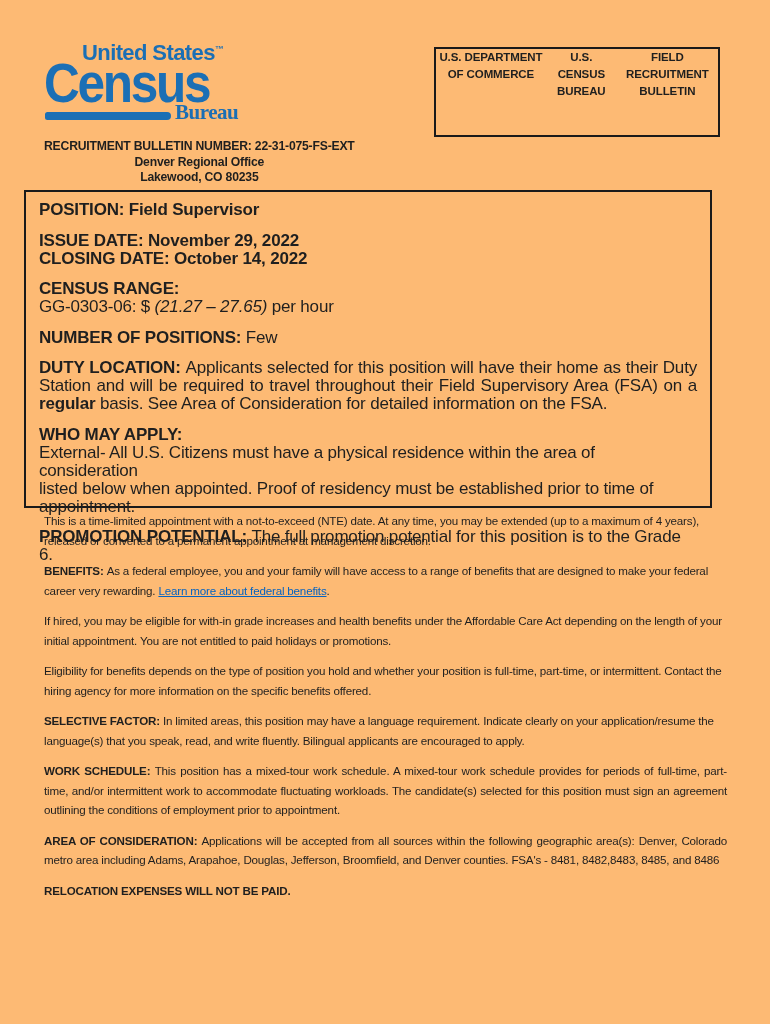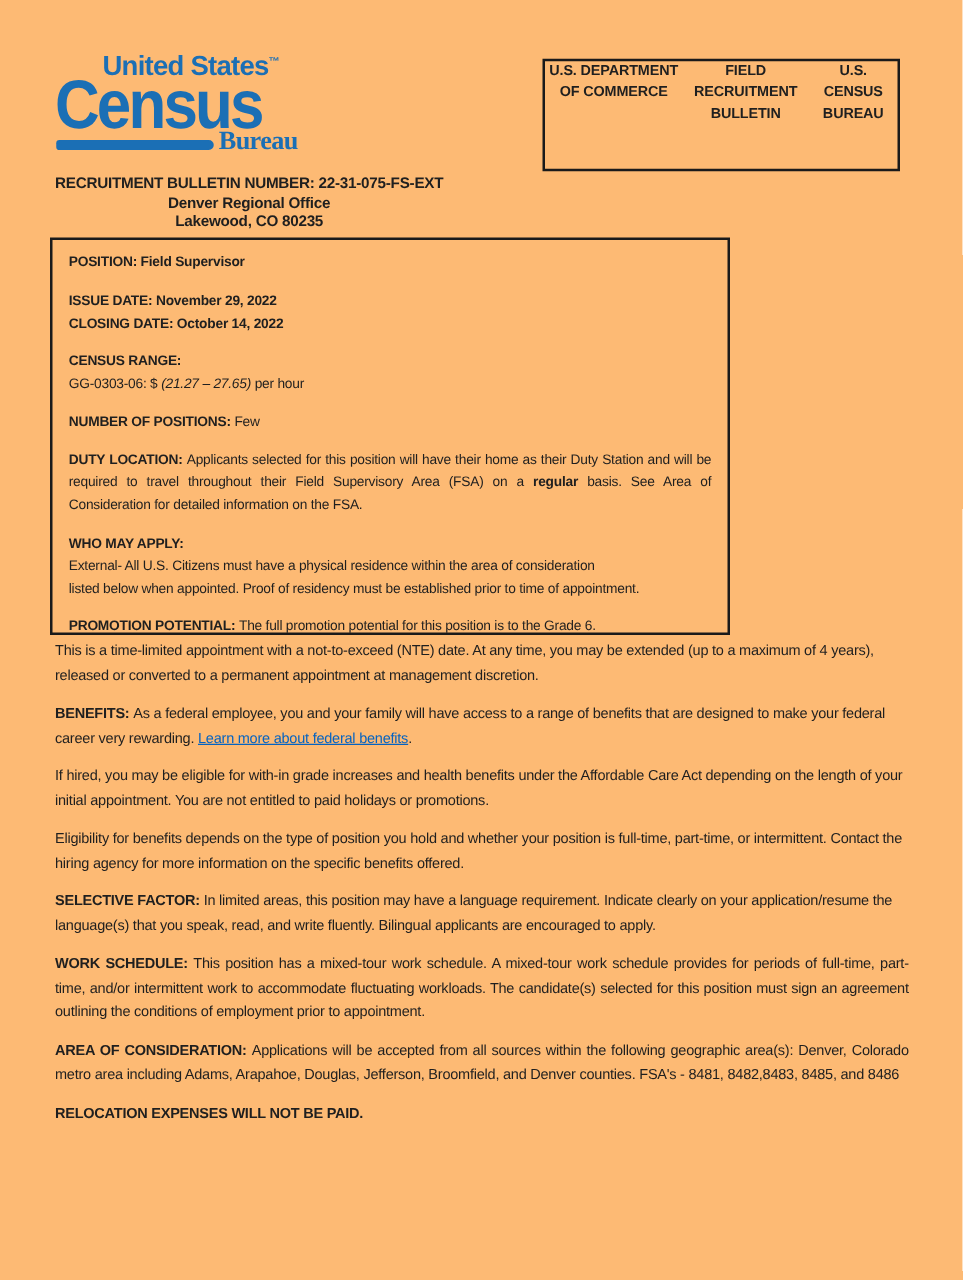--- a/index.html
+++ b/index.html
@@ -23,22 +23,22 @@
   
   .hdr-box{
     position:absolute;left:434px;top:47px;width:286px;height:90px;border:2px solid var(--border);
     box-sizing:border-box;display:flex;flex-direction:row;justify-content:center;
     text-align:center;font-weight:700;font-size:11.5px;line-height:17px;letter-spacing:-0.1px;
   }
   
   .bulletin-meta{position:absolute;left:44px;top:139px;font-weight:700;font-size:12.2px;line-height:15.5px;letter-spacing:-0.2px;text-align:center;}
   
   .pos-box{
-    position:absolute;left:40px;top:190px;width:544px;height:318px;border:2px solid var(--border);
-    box-sizing:border-box;padding:0 13px;font-size:11px;line-height:18px;letter-spacing:-0.18px;
+    position:absolute;left:24px;top:190px;width:688px;height:318px;border:2px solid var(--border);
+    box-sizing:border-box;padding:0 13px;font-size:17px;line-height:18px;letter-spacing:-0.18px;
   }
   .pos-box p{margin:12.5px 0;}
   .pos-box p:first-child{margin-top:9px;}
   
   .body-text{position:absolute;left:44px;top:504px;width:683px;font-size:11.6px;line-height:19.5px;letter-spacing:-0.18px;}
   .body-text p{margin:11px 0;}
   .body-text p:first-child{margin-top:7px;}
   .just{text-align:justify;}
   .b{font-weight:700;}
   .i{font-style:italic;}
@@ -51,22 +51,22 @@
 
   <div class="logo">
     <div class="lg1"><span>United States</span><span class="tm">™</span></div>
     <div class="lg2">Census</div>
     <span class="swoosh"></span>
     <div class="lg3">Bureau</div>
   </div>
 
   <div class="hdr-box">
     <div>U.S. DEPARTMENT OF COMMERCE</div>
+    <div>U.S. CENSUS BUREAU</div>
     <div>FIELD RECRUITMENT BULLETIN</div>
-    <div>U.S. CENSUS BUREAU</div>
   </div>
 
   <div class="bulletin-meta">
     <div>RECRUITMENT BULLETIN NUMBER: 22-31-075-FS-EXT</div>
     <div>Denver Regional Office</div>
     <div>Lakewood, CO 80235</div>
   </div>
 
   <section class="pos-box">
     <p><span class="b">POSITION: Field Supervisor</span></p>

